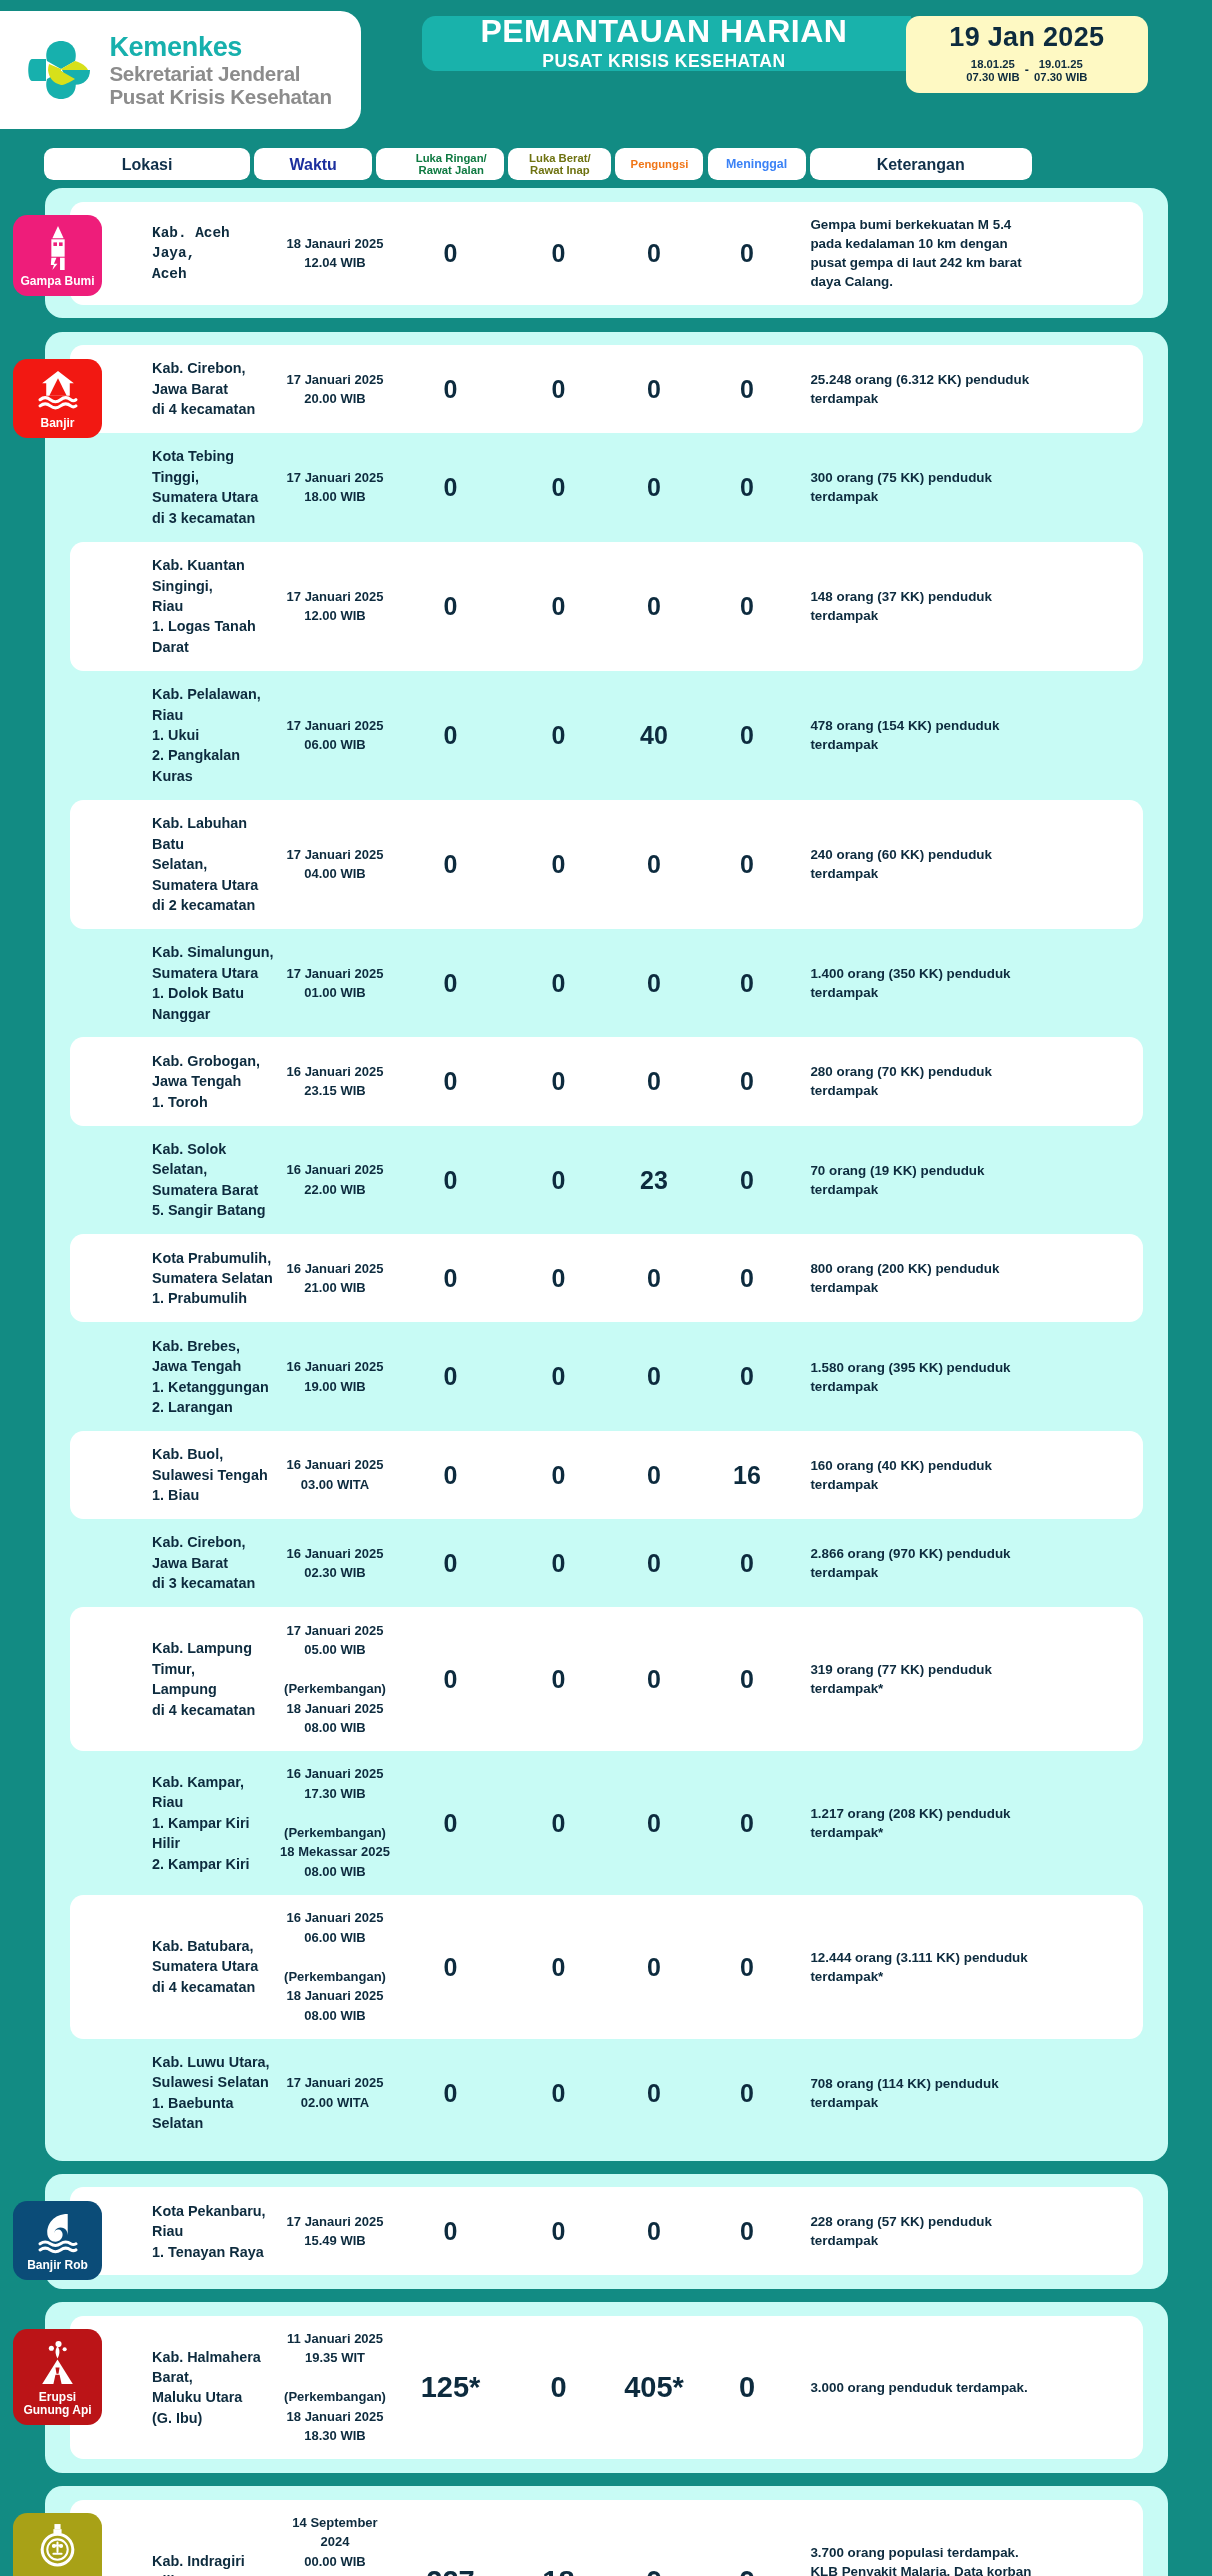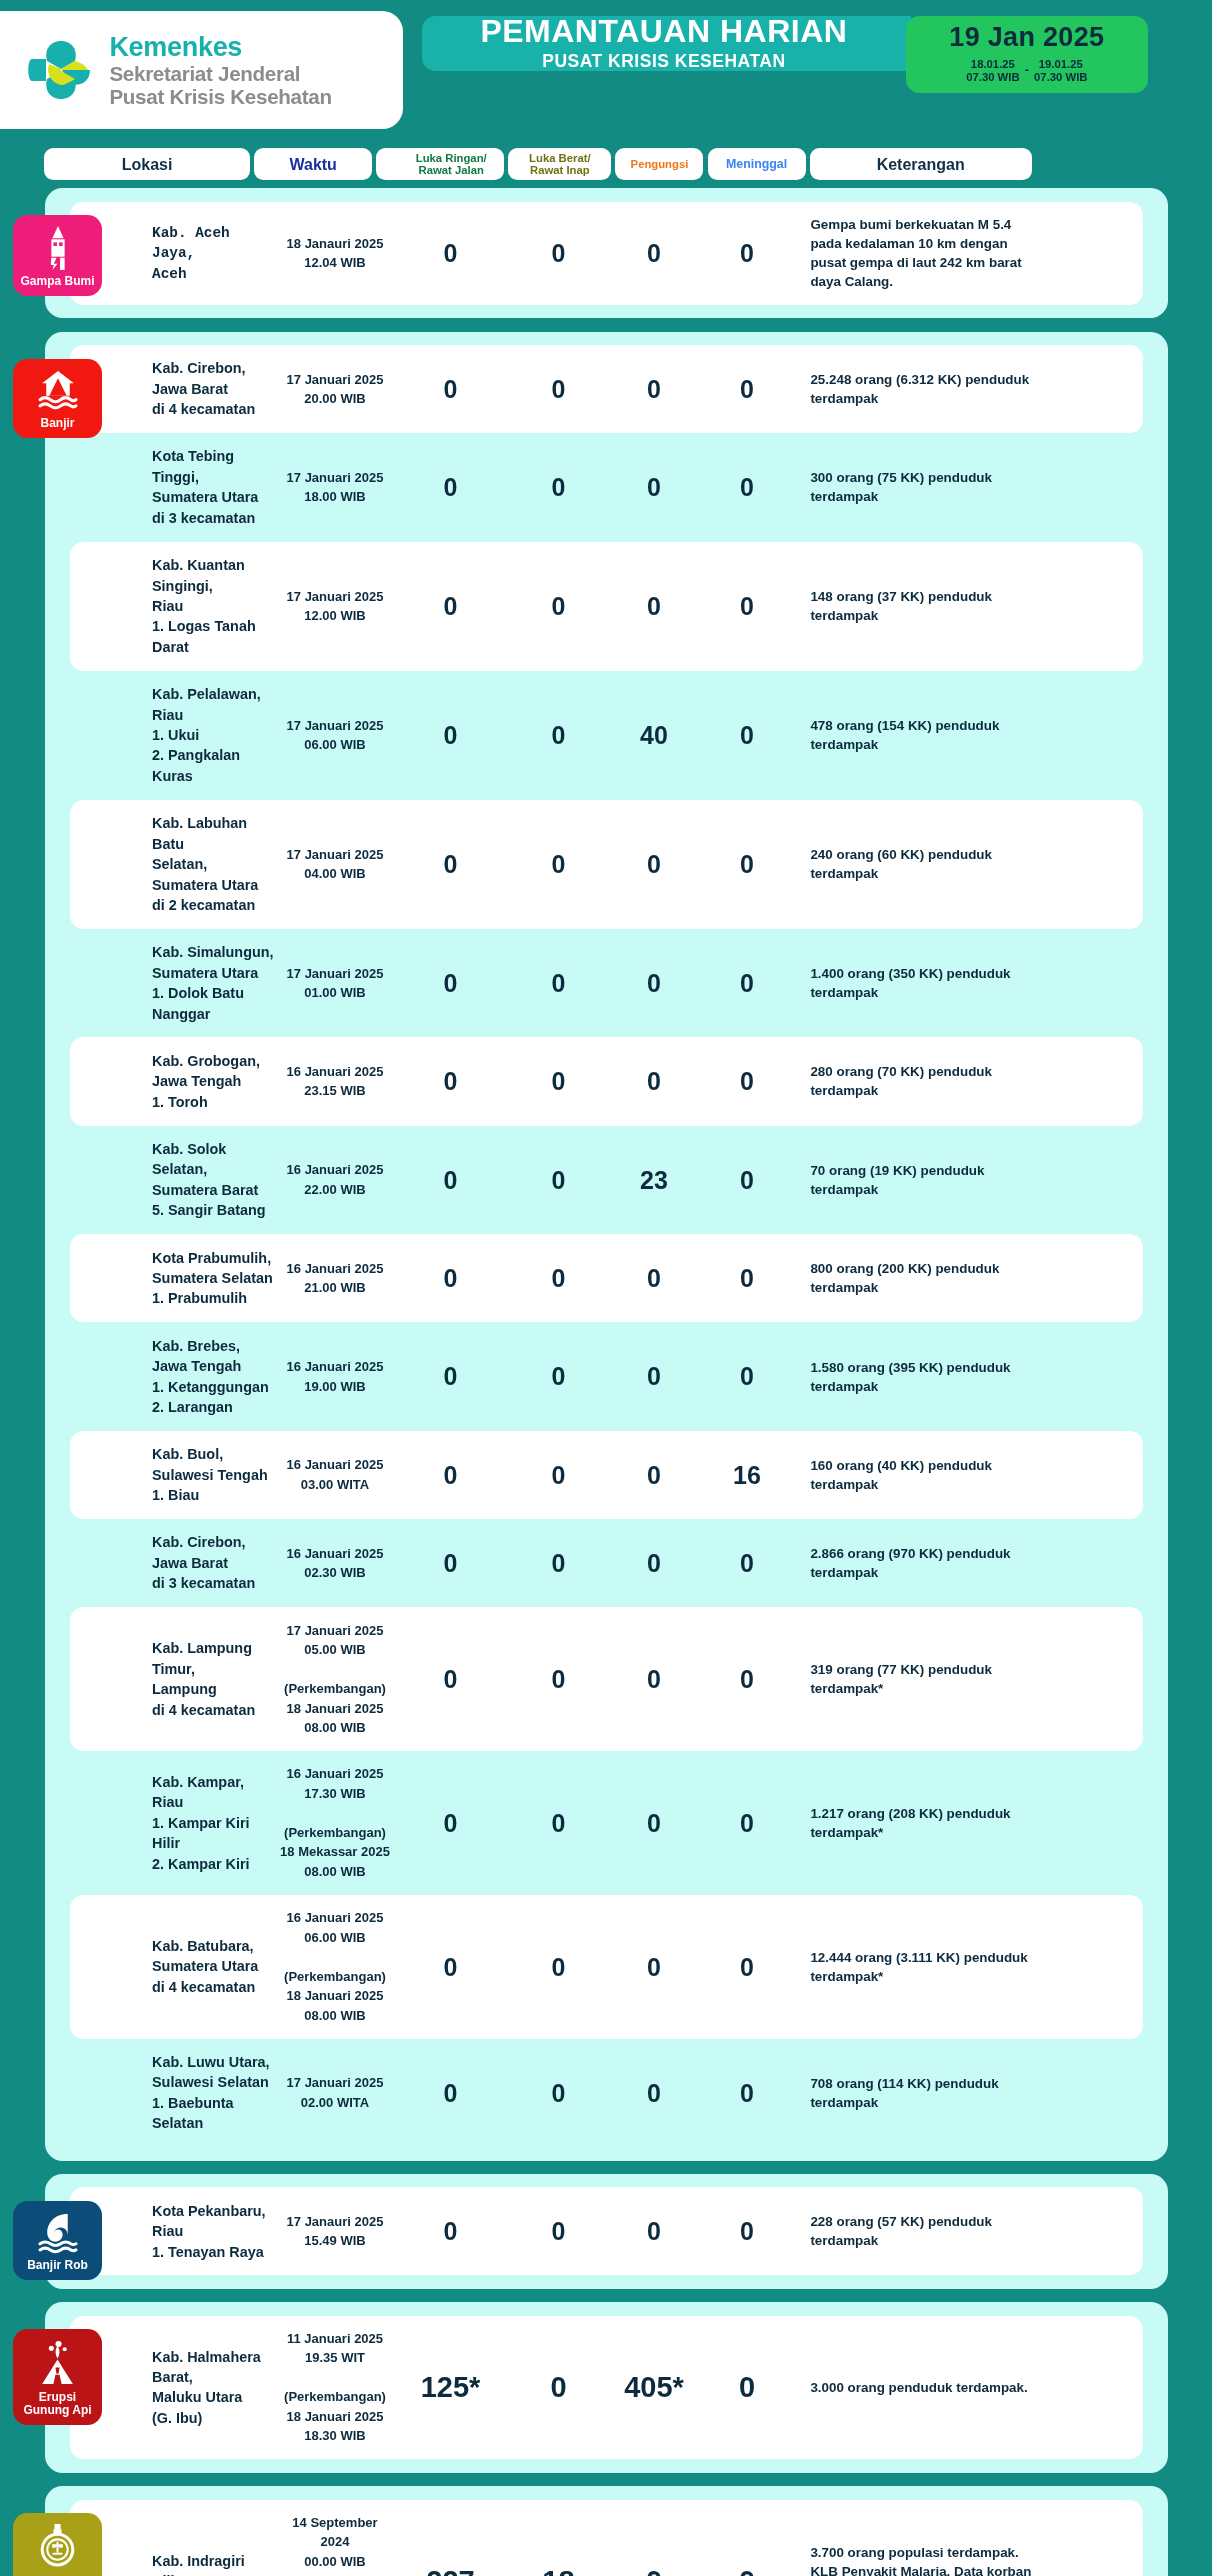--- a/index.html
+++ b/index.html
@@ -11,21 +11,21 @@
   body { padding-bottom: 0; }
 
   
   .header {
     position: relative;
     height: 139px;
     display: flex;
     align-items: flex-start;
   }
   .logo-card {
-    width: 403px;
+    width: 361px;
     height: 118px;
     background: #ffffff;
     border-radius: 0 20.6px 20.6px 0;
     display: flex;
     align-items: center;
     padding-left: 26px;
     gap: 13.4px;
     margin-top: 11.3px;
   }
   .logo-mark { width: 70px; height: 70px; flex: 0 0 70px; }
@@ -79,21 +79,21 @@
   }
   .title-sub {
     color: #ffffff;
     font-size: 17.5px;
     font-weight: bold;
     letter-spacing: 0.5px;
     margin-top: 6.2px;
     line-height: 1;
   }
   .date-block {
-    background: #22c55e;
+    background: #fef9c3;
     border-radius: 13.4px;
     width: 242px;
     height: 77px;
     display: flex;
     flex-direction: column;
     align-items: center;
     justify-content: center;
     margin-left: -5.2px;
   }
   .date-big {

